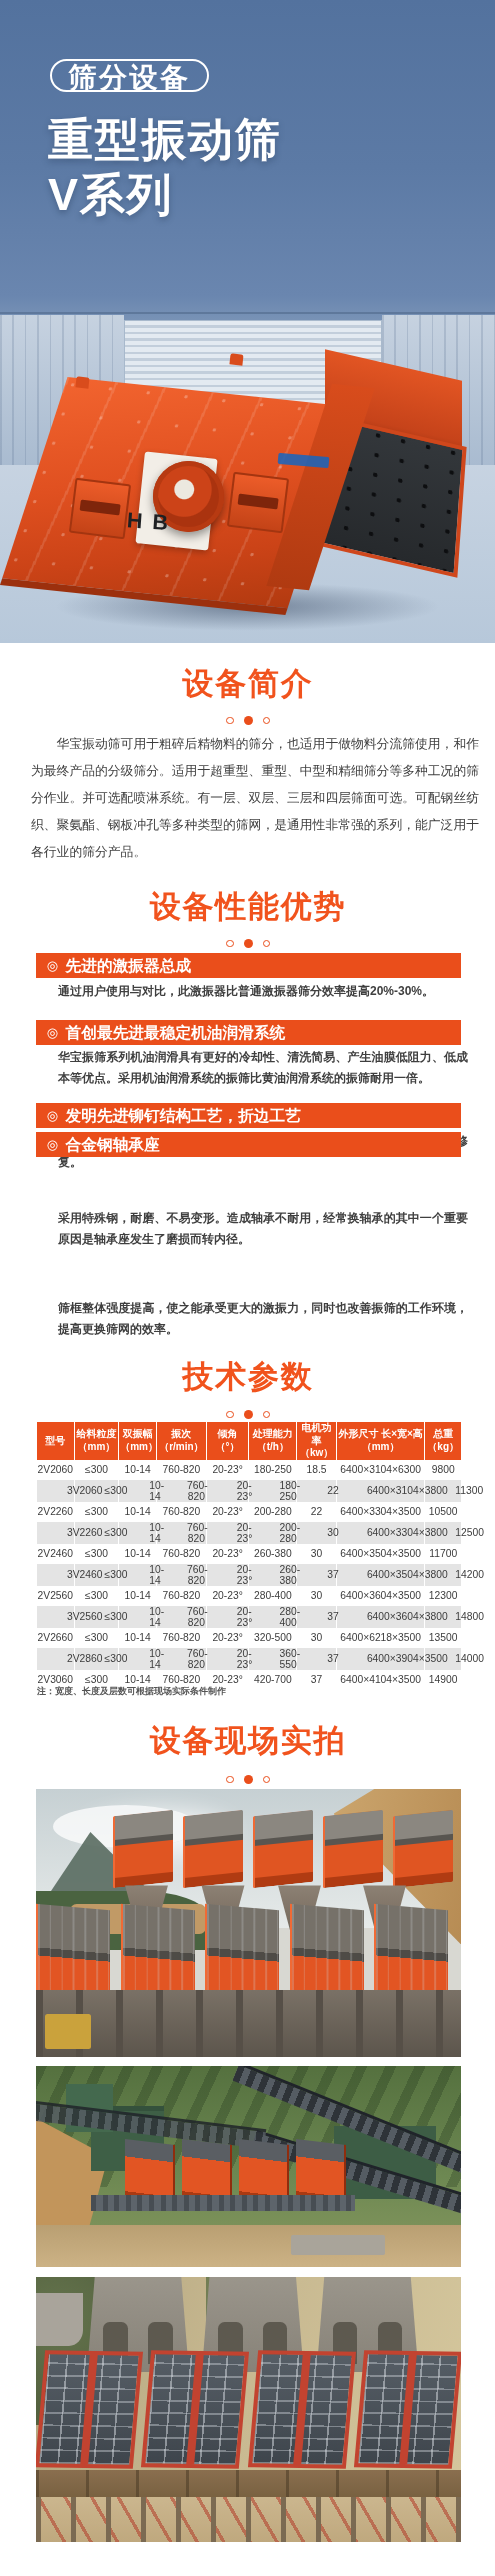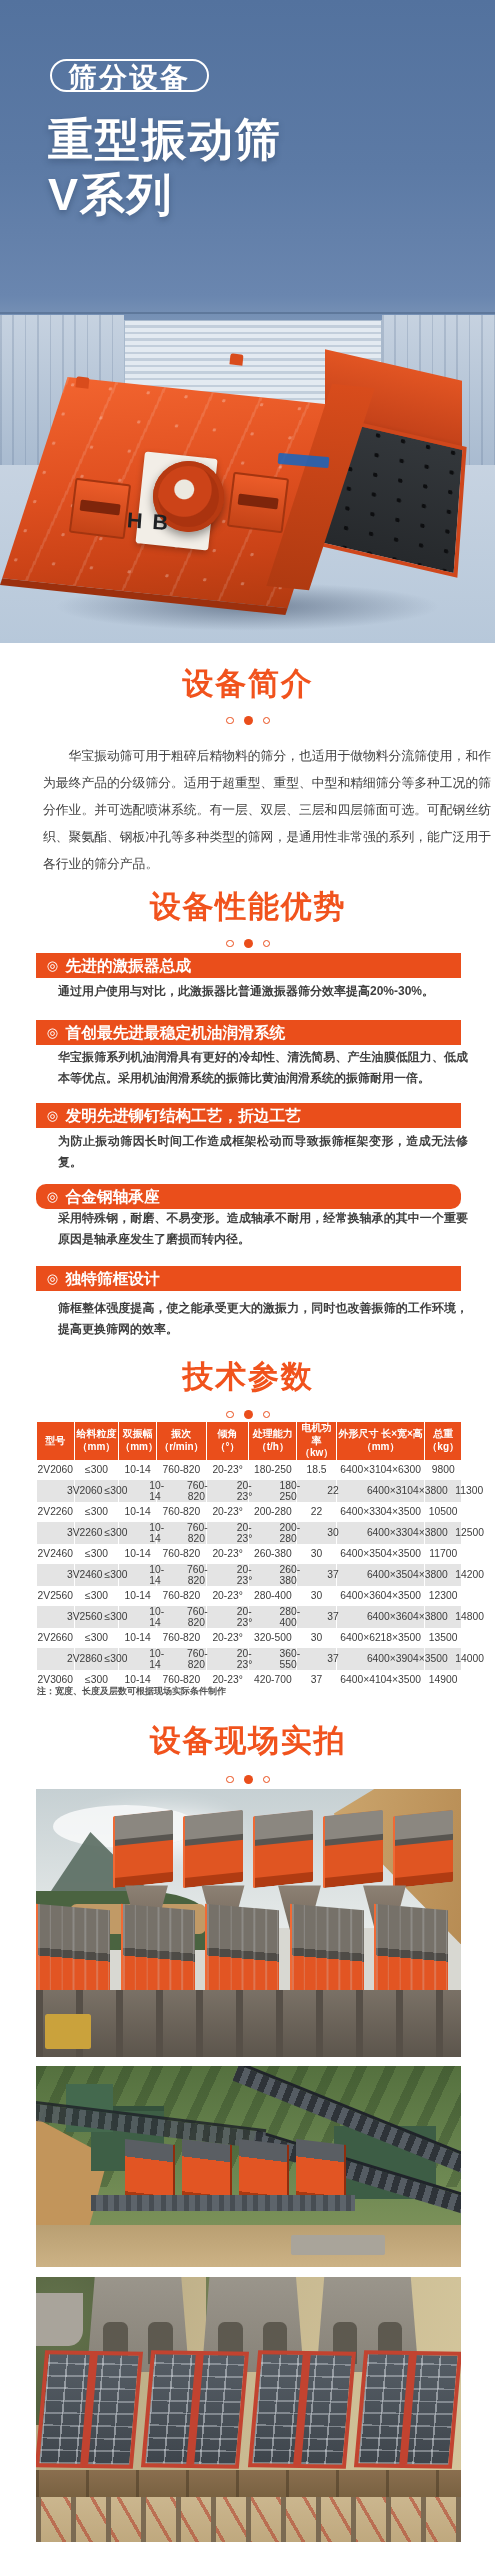--- a/index.html
+++ b/index.html
@@ -86,21 +86,21 @@
   
   .adv-banner{position:absolute;left:36px;width:425px;height:25px;line-height:25px;
     background:var(--accent);color:#fff;font-size:15.7px;font-weight:bold;
     padding-left:10.7px;box-sizing:border-box;}
   .ring{display:inline-block;font-size:13.2px;font-weight:normal;margin-right:7.4px;transform:translateY(-0.8px);}
   .adv-desc{position:absolute;left:58px;width:410px;color:var(--text);
     font-size:12px;line-height:20.6px;text-align:justify;font-weight:bold;}
   .b1{top:953px;} .d1{top:981px;}
   .b2{top:1020px;} .d2{top:1047px;}
   .b3{top:1103px;} .d3{top:1131px;}
-  .b4{top:1184px;border-radius:10px;} .d4{top:1208px;}
+  .b4{top:1132px;} .d4{top:1208px;}
   .b5{top:1266px;} .d5{top:1298px;}
 
   
   .spec-table{position:absolute;left:36px;top:1422px;width:426px;
     border-collapse:separate;border-spacing:1.7px 0.8px;table-layout:fixed;}
   .spec-table th{background:var(--accent);color:#fff;font-size:10px;font-weight:bold;
     height:30px;line-height:1.25;vertical-align:middle;padding:0 0.8px;text-align:center;}
   .spec-table th span{display:block;}
   .spec-table td{font-size:10.3px;color:#3c3c3c;text-align:center;height:20px;padding:0;background:#fff;}
   .spec-table tr.alt td{background:var(--row-alt);padding-left:30px;}
@@ -220,21 +220,21 @@
     <h1 class="hero-title" style="margin:0;">
       <span>重型振动筛</span>
       <span>V系列</span>
     </h1>
   </header>
 
   <h2 class="sec-title" style="top:666px;margin:0;">设备简介</h2>
   <div class="dots" style="top:712px;">
     <span class="dot dot-hollow"></span><span class="dot dot-filled"></span><span class="dot dot-hollow"></span>
   </div>
-  <p class="intro-p" style="margin:12px;">华宝振动筛可用于粗碎后精物料的筛分，也适用于做物料分流筛使用，和作为最终产品的分级筛分。适用于超重型、重型、中型和精细筛分等多种工况的筛分作业。并可选配喷淋系统。有一层、双层、三层和四层筛面可选。可配钢丝纺织、聚氨酯、钢板冲孔等多种类型的筛网，是通用性非常强的系列，能广泛用于各行业的筛分产品。</p>
+  <p class="intro-p" style="margin:0;">华宝振动筛可用于粗碎后精物料的筛分，也适用于做物料分流筛使用，和作为最终产品的分级筛分。适用于超重型、重型、中型和精细筛分等多种工况的筛分作业。并可选配喷淋系统。有一层、双层、三层和四层筛面可选。可配钢丝纺织、聚氨酯、钢板冲孔等多种类型的筛网，是通用性非常强的系列，能广泛用于各行业的筛分产品。</p>
 
   <h2 class="sec-title" style="top:889px;margin:0;">设备性能优势</h2>
   <div class="dots" style="top:935px;">
     <span class="dot dot-hollow"></span><span class="dot dot-filled"></span><span class="dot dot-hollow"></span>
   </div>
 
   <div class="adv-banner b1">
     <span class="ring">◎</span><span>先进的激振器总成</span>
   </div>
   <p class="adv-desc d1" style="margin:0;">通过用户使用与对比，此激振器比普通激振器筛分效率提高20%-30%。</p>
@@ -247,23 +247,20 @@
   <div class="adv-banner b3">
     <span class="ring">◎</span><span>发明先进铆钉结构工艺，折边工艺</span>
   </div>
   <p class="adv-desc d3" style="margin:0;">为防止振动筛因长时间工作造成框架松动而导致振筛框架变形，造成无法修复。</p>
 
   <div class="adv-banner b4">
     <span class="ring">◎</span><span>合金钢轴承座</span>
   </div>
   <p class="adv-desc d4" style="margin:0;">采用特殊钢，耐磨、不易变形。造成轴承不耐用，经常换轴承的其中一个重要原因是轴承座发生了磨损而转内径。</p>
 
-  <div class="adv-banner b5">
-    <span class="ring">◎</span><span>独特筛框设计</span>
-  </div>
   <p class="adv-desc d5" style="margin:0;">筛框整体强度提高，使之能承受更大的激振力，同时也改善振筛的工作环境，提高更换筛网的效率。</p>
 
   <h2 class="sec-title" style="top:1359px;margin:0;">技术参数</h2>
   <div class="dots" style="top:1406px;">
     <span class="dot dot-hollow"></span><span class="dot dot-filled"></span><span class="dot dot-hollow"></span>
   </div>
 
   <table class="spec-table">
     <colgroup>
       <col style="width:36px">

